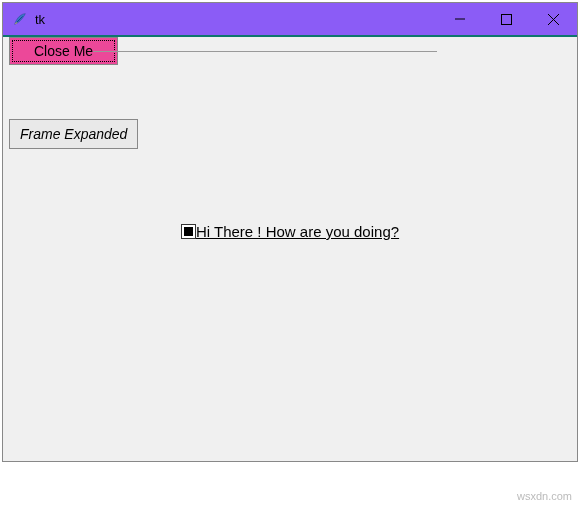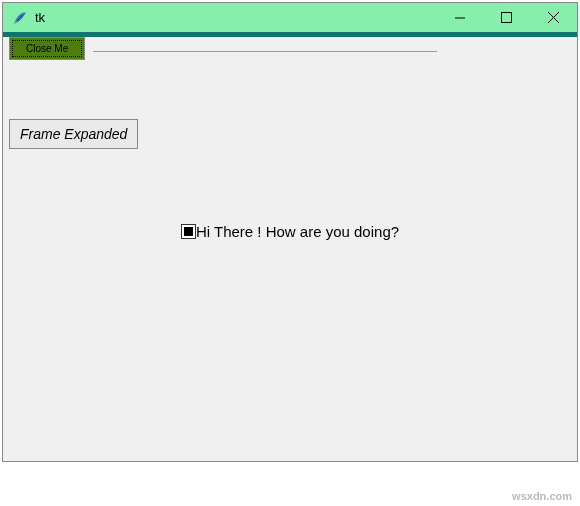--- a/index.html
+++ b/index.html
@@ -13,24 +13,24 @@
     .window {
       width: 576px;
       height: 460px;
       border: 1px solid #888;
       background: #fff;
       position: relative;
       margin: 2px;
     }
     .titlebar {
       height: 34px;
-      background: #86efac;
+      background: #8b5cf6;
       display: flex;
       align-items: center;
-      border-bottom: 5px solid #0f766e;
+      border-bottom: 2px solid #0f766e;
     }
     .titlebar-icon {
       width: 18px;
       height: 18px;
       margin-left: 8px;
       margin-right: 6px;
       display: flex;
       align-items: center;
       justify-content: center;
     }
@@ -60,26 +60,26 @@
       background: #f0f0f0;
     }
     .top-row {
       position: relative;
       height: 32px;
     }
     .close-me-btn {
       position: absolute;
       top: 0;
       left: 6px;
-      background: #4d7c0f;
+      background: #ec4899;
       border: 1px solid #888;
       outline: 1px dotted #000;
       outline-offset: -4px;
-      padding: 5px 16px;
-      font-size: 10px;
+      padding: 5px 24px;
+      font-size: 14px;
       color: #000;
       cursor: pointer;
     }
     .divider {
       position: absolute;
       left: 90px;
       right: 140px;
       top: 14px;
       border-top: 1px solid #999;
     }
@@ -98,41 +98,41 @@
     .checkbox-row {
       position: absolute;
       top: 186px;
       left: 0;
       width: 100%;
       display: flex;
       justify-content: center;
       align-items: center;
       font-size: 15px;
       color: #000;
+      text-decoration: underline;
     }
     .cb {
       width: 15px;
       height: 15px;
       border: 1px solid #333;
       background: #fff;
       position: relative;
       display: inline-block;
     }
     .cb-inner {
       position: absolute;
       top: 2px; left: 2px; right: 2px; bottom: 2px;
       background: #000;
     }
     .watermark {
       position: absolute;
       bottom: 4px;
       right: 8px;
       font-size: 11px;
       color: #bbb;
-      font-weight: bold;
     }
   </style>
 </head>
 <body>
 
 <div class="window">
 
   <div class="titlebar">
     <span class="titlebar-icon">
       <svg viewBox="0 0 24 24" width="16" height="16">

